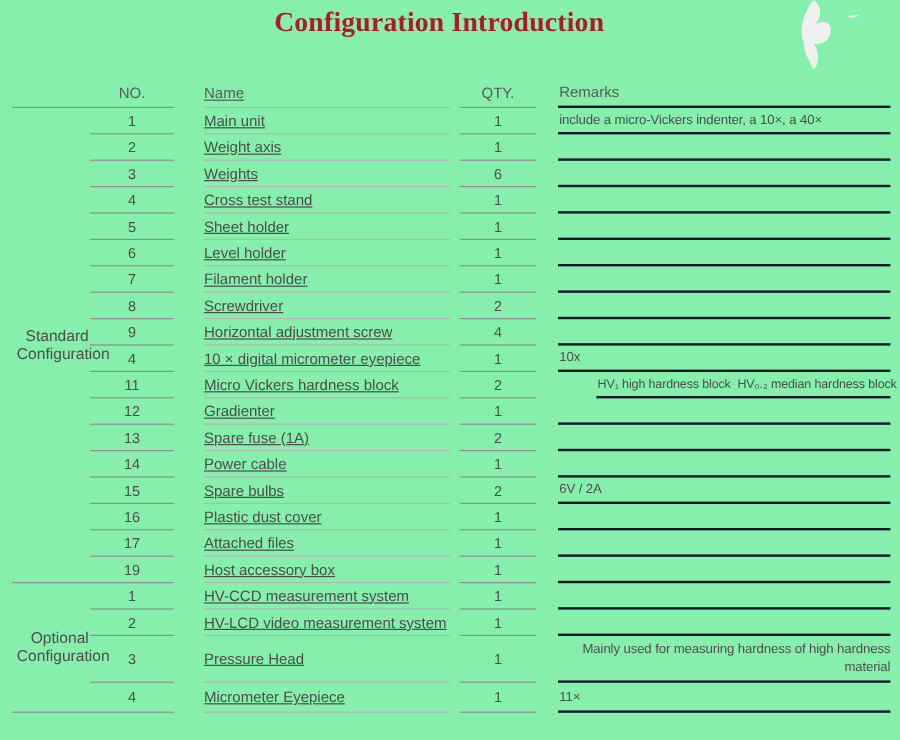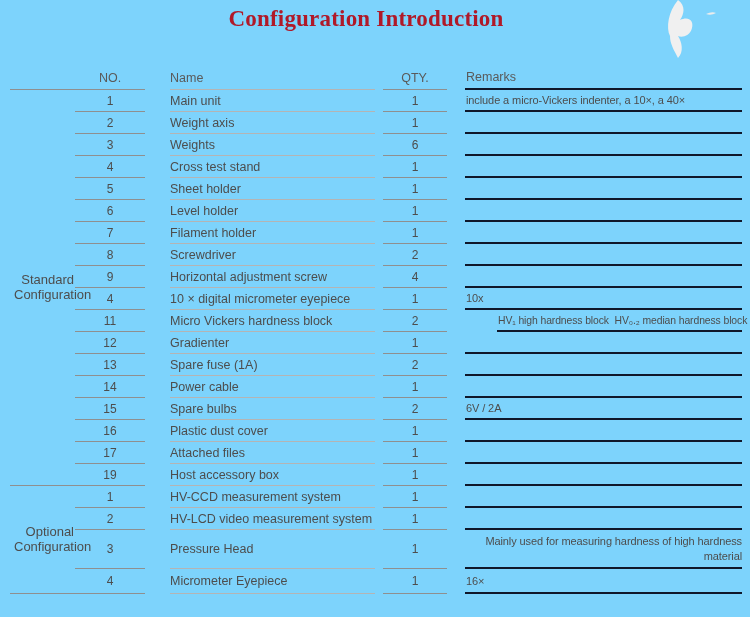--- a/index.html
+++ b/index.html
@@ -1,20 +1,20 @@
 <!DOCTYPE html>
 <html><head>
 <meta charset="utf-8">
 <style>
   * { margin:0; padding:0; box-sizing:border-box; }
   html,body { background:#ffffff; }
   .page {
     position:relative;
     width:750px; height:617px;
-    background:#7dd3fc;
+    background:#86efac;
     overflow:hidden;
     font-family:"Liberation Sans","DejaVu Sans",sans-serif;
     color:#4d4d4d;
   }
   .watermark {
     position:absolute; top:0; right:24px;
     width:86px; height:78px;
     opacity:1; pointer-events:none;
   }
   .title {
@@ -41,21 +41,21 @@
   }
   .row {
     display:grid;
     grid-template-columns:70px 25px 205px 8px 64px 18px 277px;
     height:22px;
     align-items:center;
   }
   .cell { height:100%; display:flex; align-items:center; overflow:visible; }
   .hdr { font-size:12.5px; color:#5a5a5a; }
   .cell-no, .cell-qty { justify-content:center; font-size:12px; border-bottom:1px solid #8f8f8f; }
-  .cell-name { justify-content:flex-start; font-size:12.5px; white-space:nowrap; border-bottom:1px solid #b4b4b4; }
+  .cell-name { justify-content:flex-start; font-size:12.5px; white-space:nowrap; border-bottom:1px solid #b4b4b4;text-decoration:underline; }
   .cell-remarks { justify-content:flex-start; font-size:11px; letter-spacing:-0.1px; white-space:nowrap; padding-left:1px; border-bottom:2px solid #0f172a; }
   .cell-gap { border-bottom:none; }
   .cell-groupspacer { border-bottom:1px solid #8f8f8f; }
   .header-row .cell-no, .header-row .cell-qty { font-size:12.5px; }
   .header-row .cell-name, .header-row .cell-remarks { font-size:12.5px; letter-spacing:0; }
 
   .group { display:flex; }
   .group-label-cell {
     width:65px;
     display:flex; align-items:center;
@@ -301,19 +301,19 @@
             <div class="cell cell-gap"></div>
             <div class="cell cell-remarks">Mainly used for measuring hardness of high hardness material</div>
           </div>
           <div class="row">
             <div class="cell cell-no">4</div>
             <div class="cell cell-gap"></div>
             <div class="cell cell-name">Micrometer Eyepiece</div>
             <div class="cell cell-gap"></div>
             <div class="cell cell-qty">1</div>
             <div class="cell cell-gap"></div>
-            <div class="cell cell-remarks">16×</div>
+            <div class="cell cell-remarks">11×</div>
           </div>
         </div>
     </section>
 
   </div>
 </div>
 
 </body></html>

